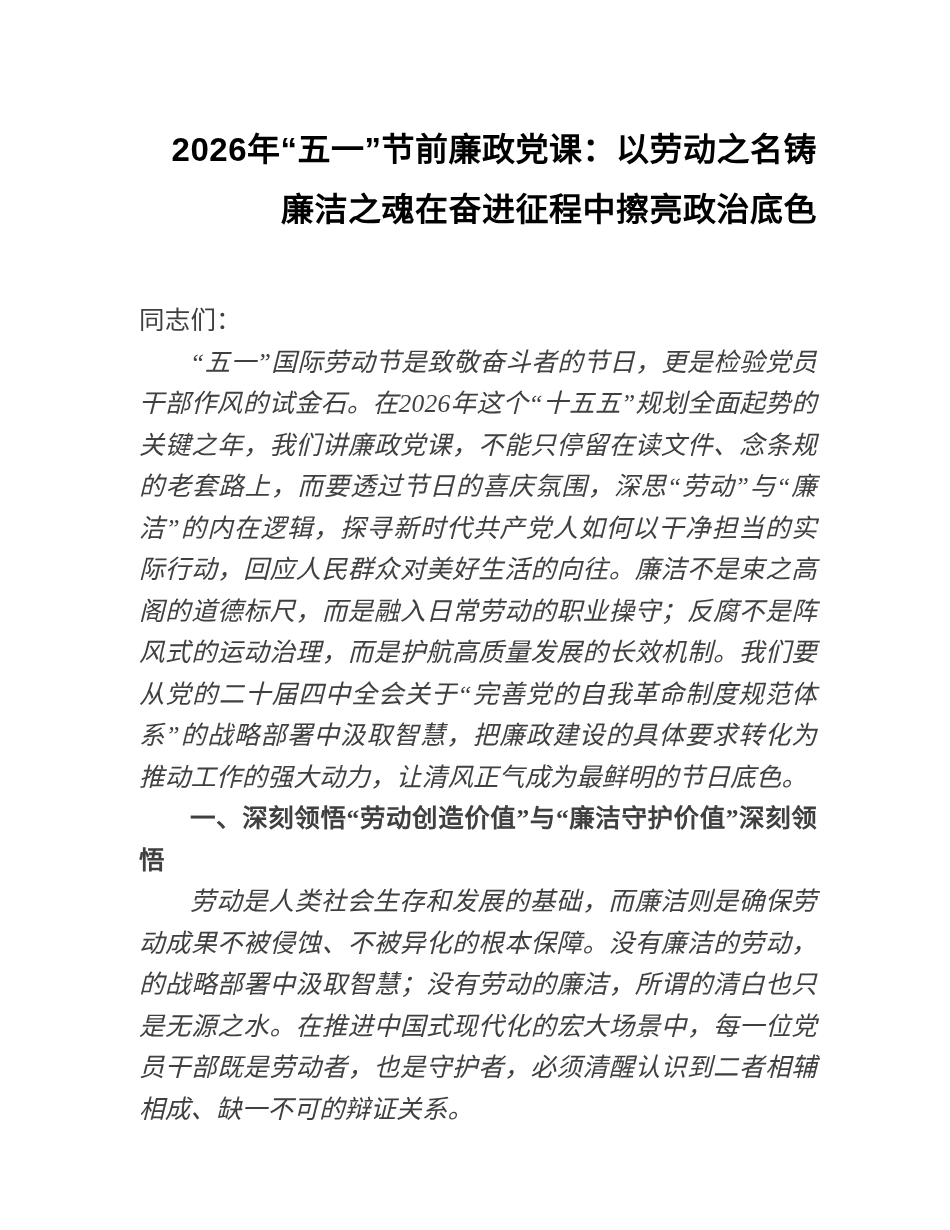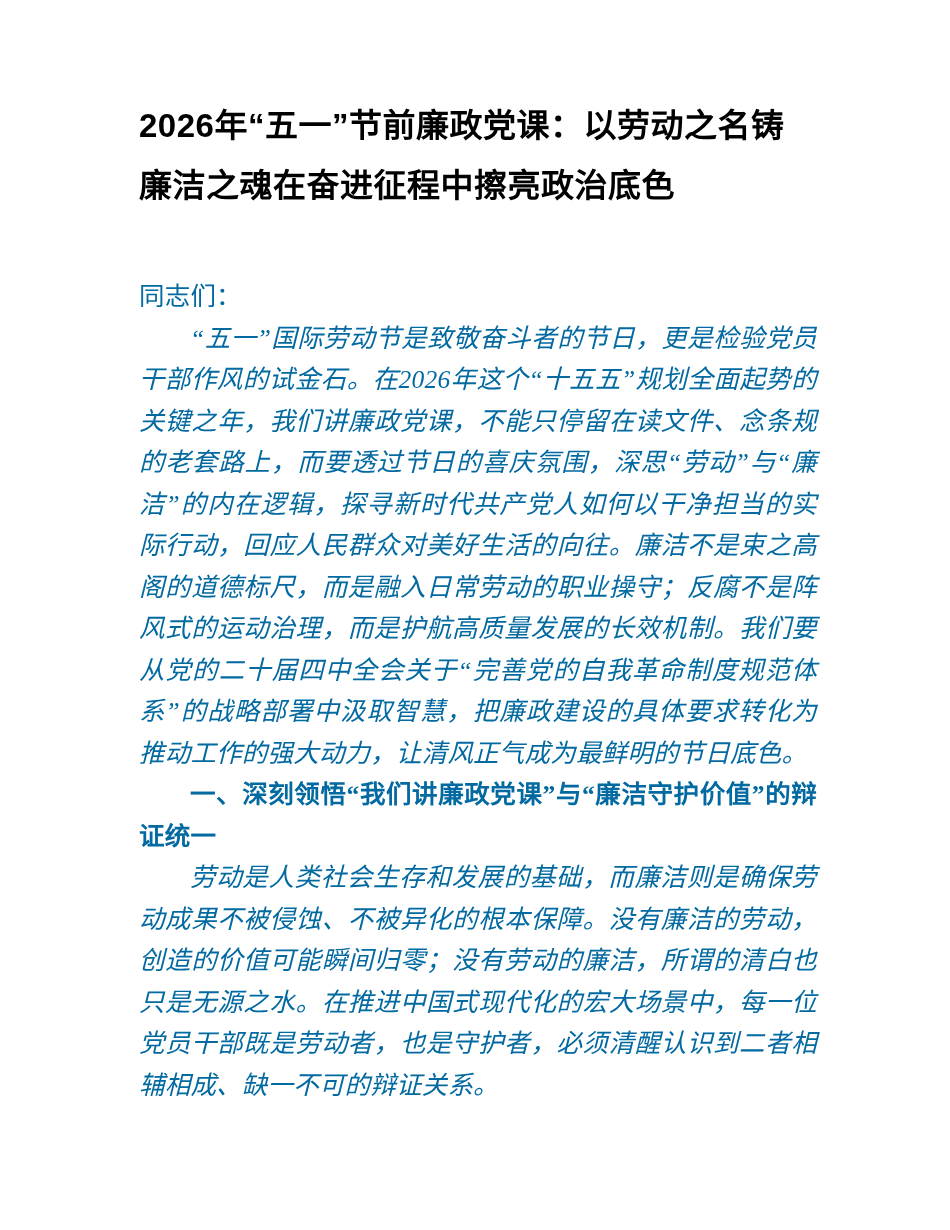--- a/index.html
+++ b/index.html
@@ -22,40 +22,40 @@
   .doc-body {
     position: absolute;
     left: 139px;
     top: 0;
     width: 678px;
   }
 
   
   .doc-title {
     margin: 0;
-    padding-top: 96px;
+    padding-top: 120px;
     font-family: "Liberation Sans", "DejaVu Sans", sans-serif;
     font-weight: 700;
     font-size: 33px;
     line-height: 60px;
-    text-align: left;
+    text-align: right;
     color: #000000;
     letter-spacing: 0.5px;
     word-break: break-all;
   }
 
   
   .salutation,
   .para,
   .section-heading {
     margin: 0;
     font-family: "Liberation Serif", "DejaVu Serif", serif;
     font-size: 25.5px;
     line-height: 41.5px;
-    color: #0369a1;
+    color: #404040;
     text-align: justify;
     text-justify: inter-ideograph;
     word-break: break-all;
     letter-spacing: 0.2px;
   }
 
   .salutation {
     padding-top: 60px;
     text-indent: 0;
   }
@@ -83,18 +83,18 @@
 
     <h1 class="doc-title">
       <span>2026年“五一”节前廉政党课：以劳动之名铸</span><wbr>
       <span>廉洁之魂在奋进征程中擦亮政治底色</span>
     </h1>
 
     <p class="salutation">同志们：</p>
 
     <p class="para">“五一”国际劳动节是致敬奋斗者的节日，更是检验党员干部作风的试金石。在2026年这个“十五五”规划全面起势的关键之年，我们讲廉政党课，不能只停留在读文件、念条规的老套路上，而要透过节日的喜庆氛围，深思“劳动”与“廉洁”的内在逻辑，探寻新时代共产党人如何以干净担当的实际行动，回应人民群众对美好生活的向往。廉洁不是束之高阁的道德标尺，而是融入日常劳动的职业操守；反腐不是阵风式的运动治理，而是护航高质量发展的长效机制。我们要从党的二十届四中全会关于“完善党的自我革命制度规范体系”的战略部署中汲取智慧，把廉政建设的具体要求转化为推动工作的强大动力，让清风正气成为最鲜明的节日底色。</p>
 
-    <p class="section-heading">一、深刻领悟“我们讲廉政党课”与“廉洁守护价值”的辩证统一</p>
+    <p class="section-heading">一、深刻领悟“劳动创造价值”与“廉洁守护价值”深刻领悟</p>
 
-    <p class="para">劳动是人类社会生存和发展的基础，而廉洁则是确保劳动成果不被侵蚀、不被异化的根本保障。没有廉洁的劳动，创造的价值可能瞬间归零；没有劳动的廉洁，所谓的清白也只是无源之水。在推进中国式现代化的宏大场景中，每一位党员干部既是劳动者，也是守护者，必须清醒认识到二者相辅相成、缺一不可的辩证关系。</p>
+    <p class="para">劳动是人类社会生存和发展的基础，而廉洁则是确保劳动成果不被侵蚀、不被异化的根本保障。没有廉洁的劳动，的战略部署中汲取智慧；没有劳动的廉洁，所谓的清白也只是无源之水。在推进中国式现代化的宏大场景中，每一位党员干部既是劳动者，也是守护者，必须清醒认识到二者相辅相成、缺一不可的辩证关系。</p>
 
   </div>
 </div>
 
 </body></html>

